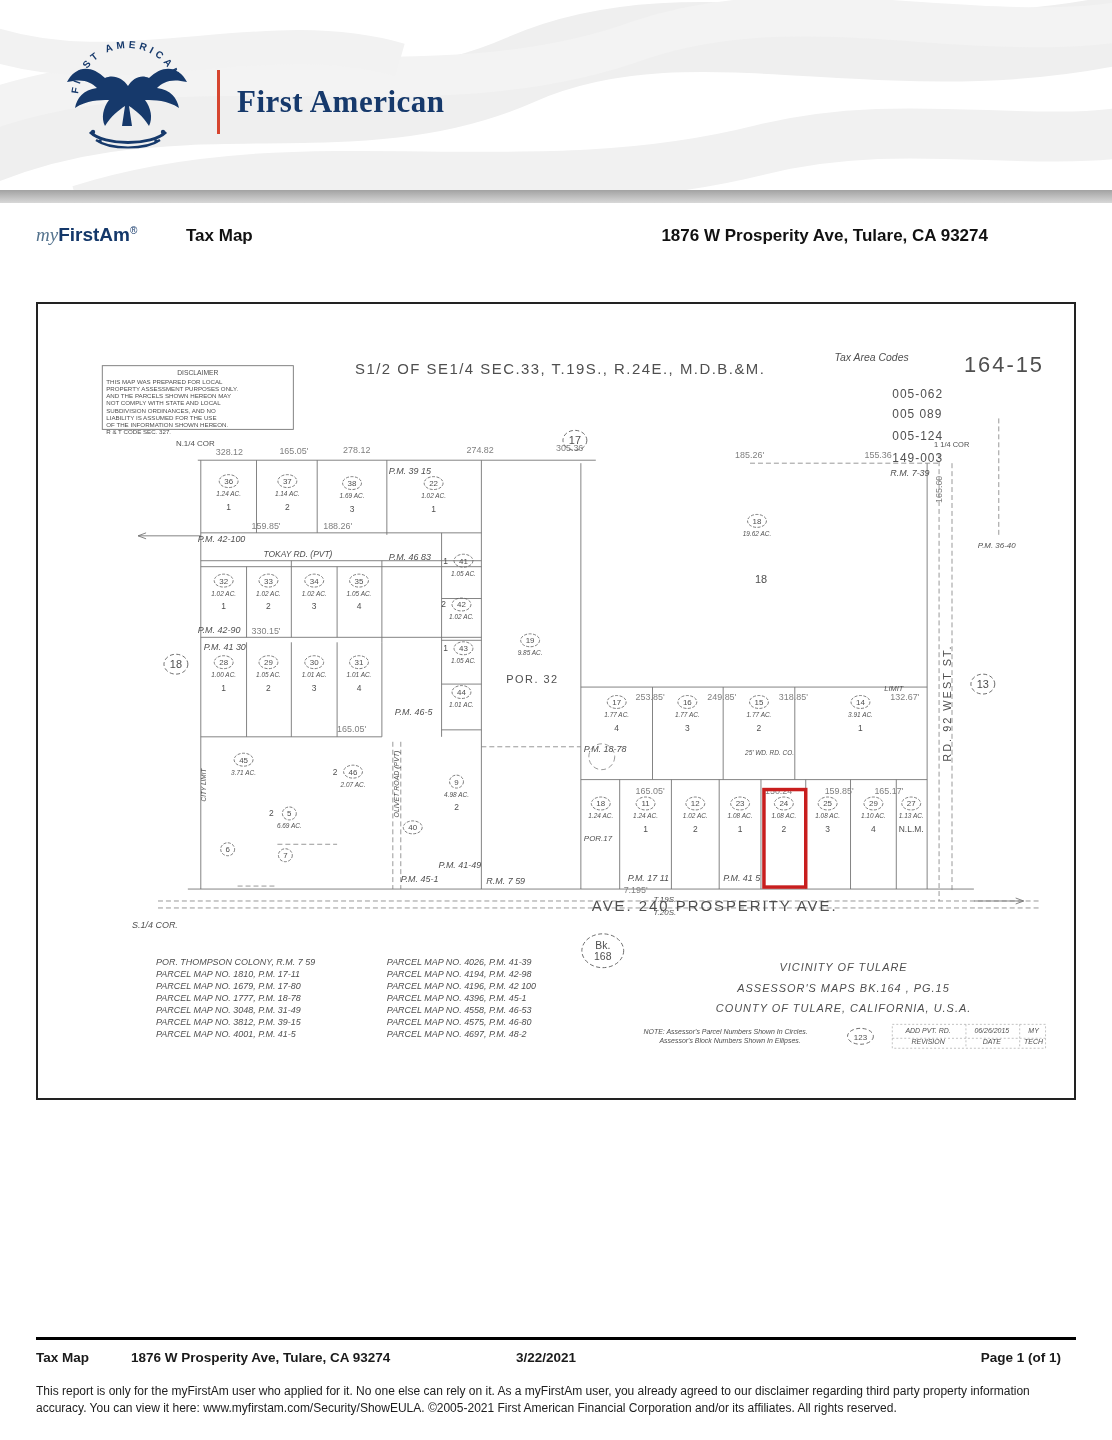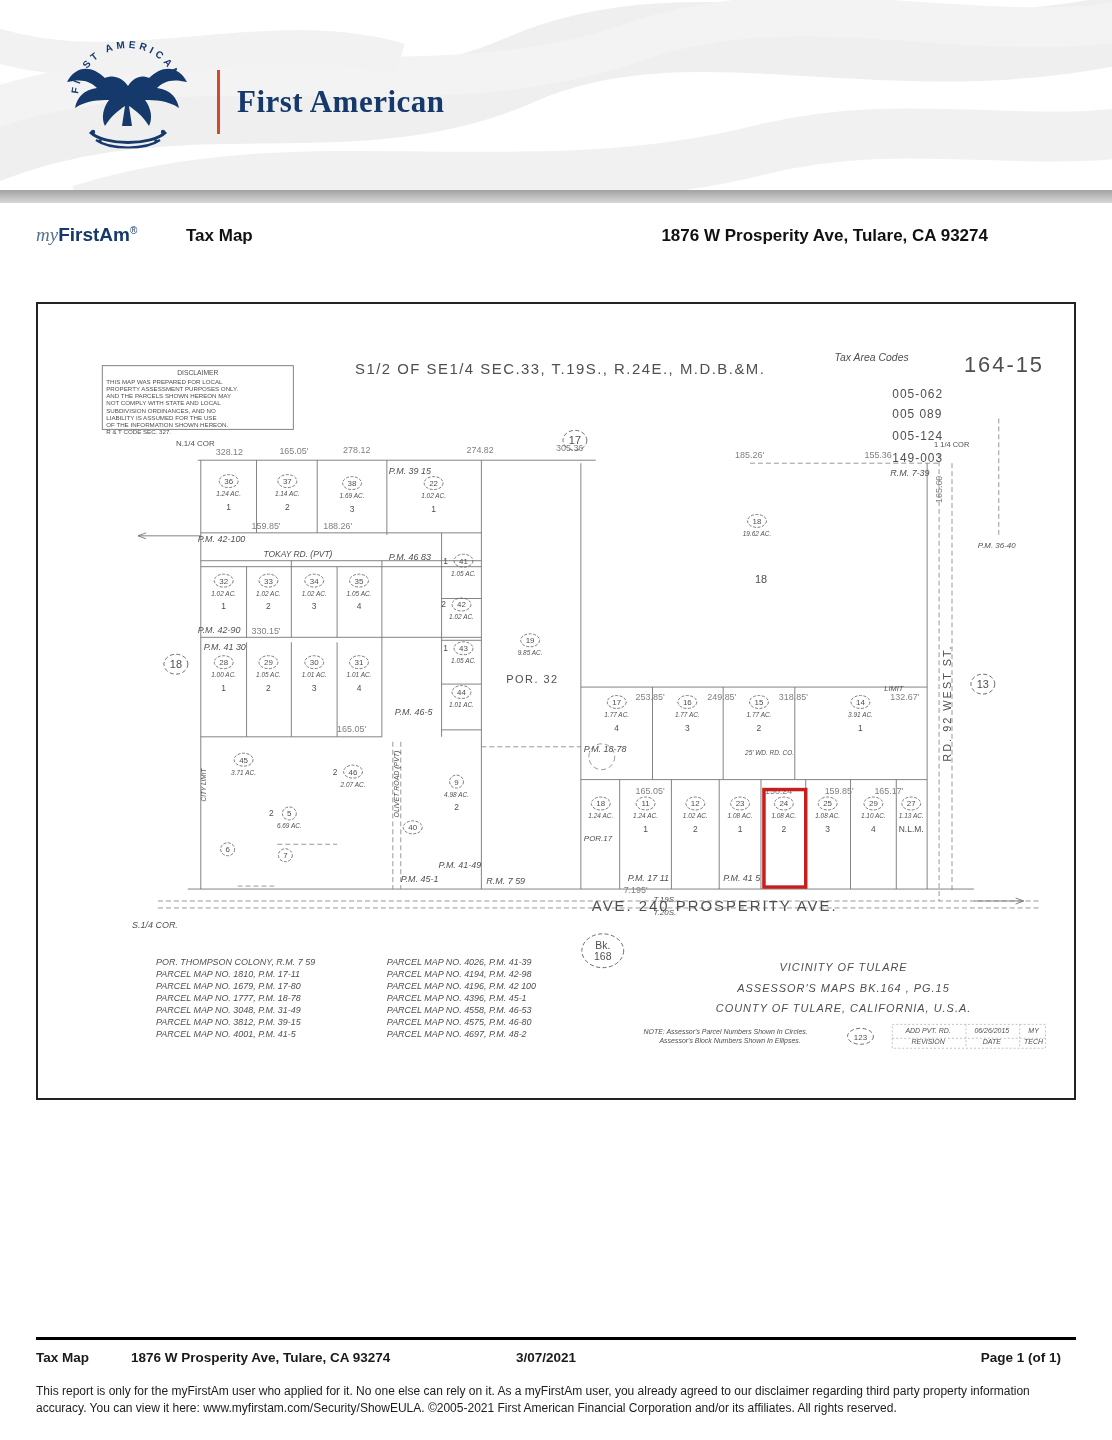--- a/index.html
+++ b/index.html
@@ -349,17 +349,17 @@
         </g>
 
       <rect id="hlrect" fill="none" stroke-width="3.5" x="729" y="488" width="42" height="98" stroke="#c81e1e"></rect>
     </svg>
   </div>
 
   <div id="fline"></div>
   <div id="frow">
     <span id="f-type">Tax Map</span>
     <span id="f-addr">1876 W Prosperity Ave, Tulare, CA 93274</span>
-    <span id="f-date">3/07/2021</span>
+    <span id="f-date">3/22/2021</span>
     <span id="f-page">Page 1 (of 1)</span>
   </div>
   <div id="fdisc">This report is only for the myFirstAm user who applied for it. No one else can rely on it. As a myFirstAm user, you already agreed to our disclaimer regarding third party property information accuracy. You can view it here: www.myfirstam.com/Security/ShowEULA. ©2005-2021 First American Financial Corporation and/or its affiliates. All rights reserved.</div>
 </div>
 
 </body></html>

